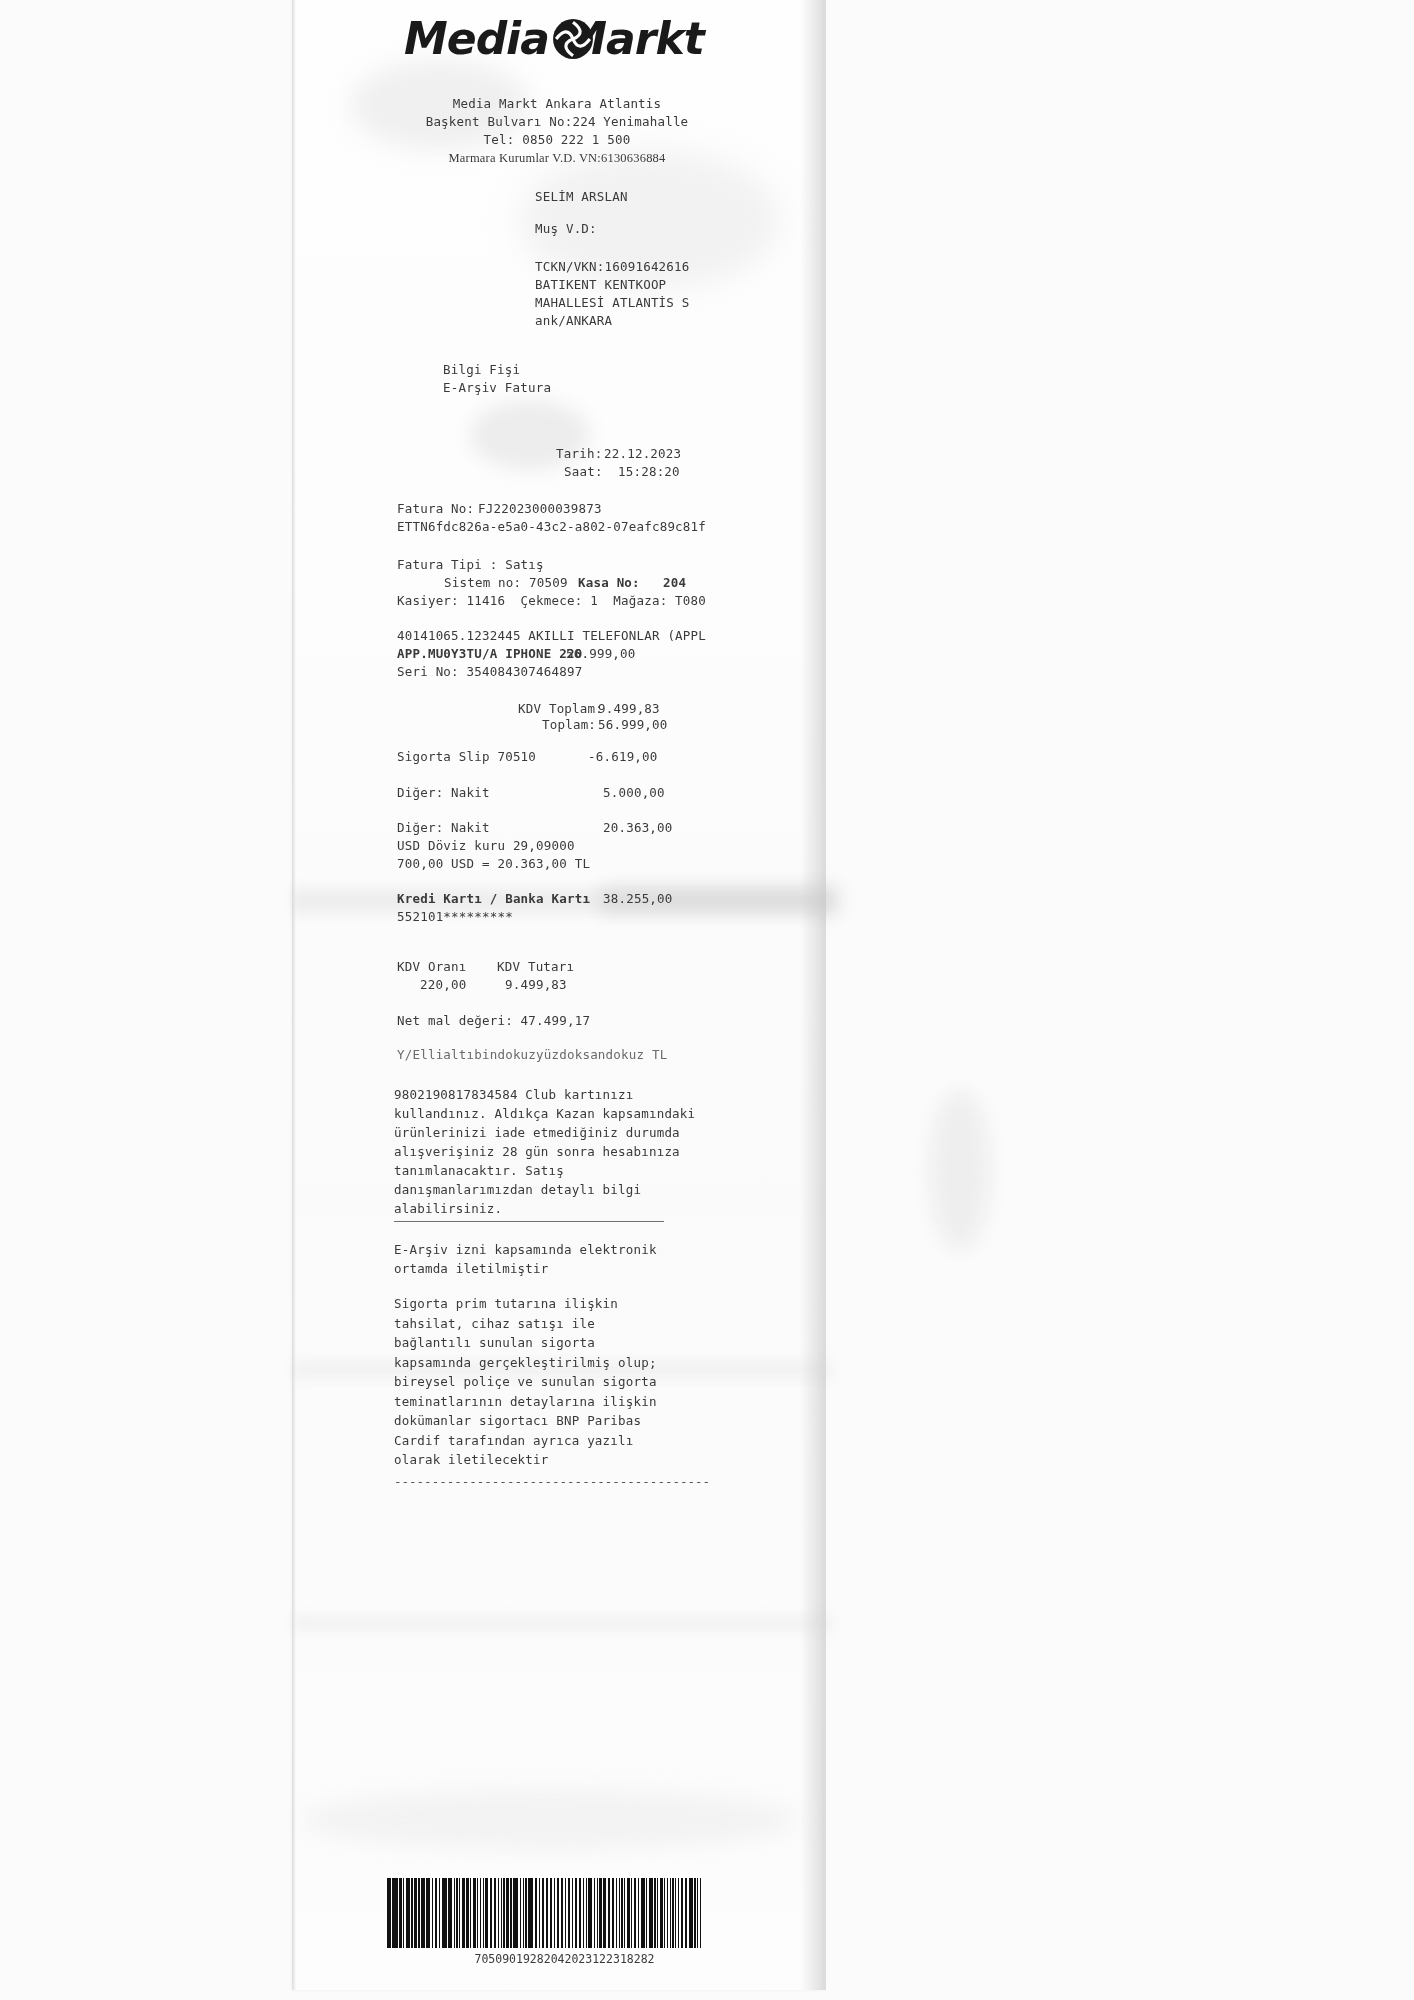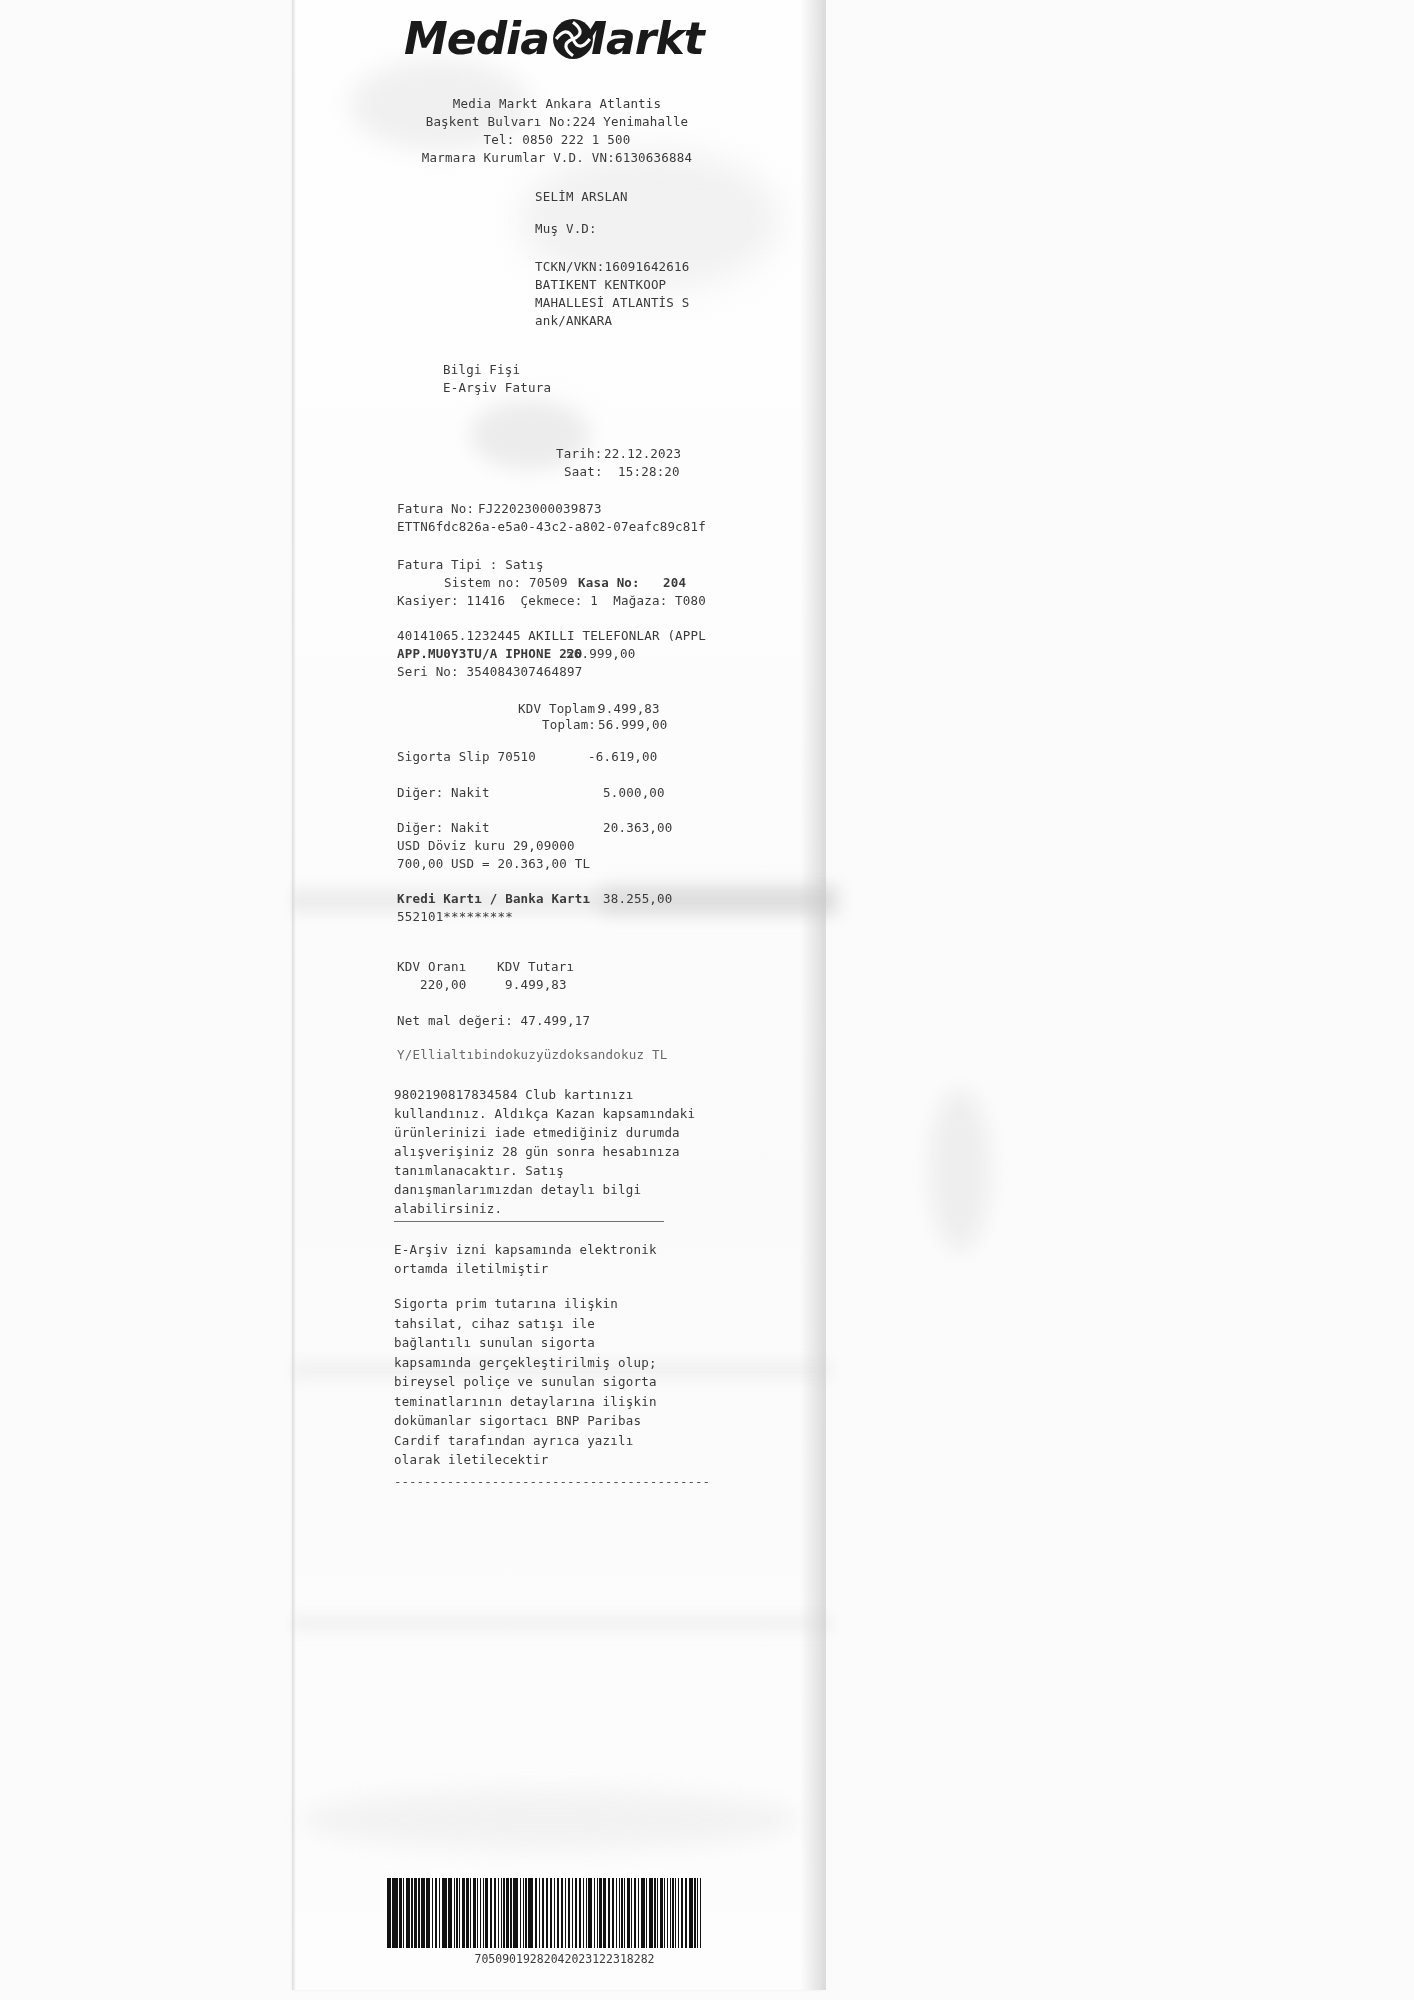--- a/index.html
+++ b/index.html
@@ -151,21 +151,21 @@
   <svg class="logo-swirl" viewBox="0 0 40 40">
     <circle cx="20" cy="20" r="19" fill="#1a1a1a"></circle>
     <path d="M20 4 C28 10 30 16 20 20 C10 24 12 30 20 36" stroke="#fff" stroke-width="3" fill="none"></path>
     <path d="M4 20 C10 12 16 10 20 20 C24 30 30 28 36 20" stroke="#fff" stroke-width="3" fill="none"></path>
   </svg>
 </div>
 
 <div class="ln center" style="left:292px;top:95px;width:530px;">Media Markt Ankara Atlantis</div>
 <div class="ln center" style="left:292px;top:113px;width:530px;">Başkent Bulvarı No:224 Yenimahalle</div>
 <div class="ln center" style="left:292px;top:131px;width:530px;">Tel: 0850 222 1 500</div>
-<div class="ln center" style="left:292px;top:149px;width:530px;">Marmara Kurumlar V.D. VN:6130636884</div>
+<div class="ln center" style="left:292px;top:149px;width:530px;font-family:Liberation Serif, serif;">Marmara Kurumlar V.D. VN:6130636884</div>
 
 <div class="ln" style="left:535px;top:188px;">SELİM ARSLAN</div>
 <div class="ln" style="left:535px;top:220px;">Muş V.D:</div>
 <div class="ln" style="left:535px;top:258px;">TCKN/VKN:16091642616</div>
 <div class="ln" style="left:535px;top:276px;">BATIKENT KENTKOOP</div>
 <div class="ln" style="left:535px;top:294px;">MAHALLESİ ATLANTİS S</div>
 <div class="ln" style="left:535px;top:312px;">ank/ANKARA</div>
 
 <div class="ln" style="left:443px;top:361px;">Bilgi Fişi</div>
 <div class="ln" style="left:443px;top:379px;">E-Arşiv Fatura</div>

